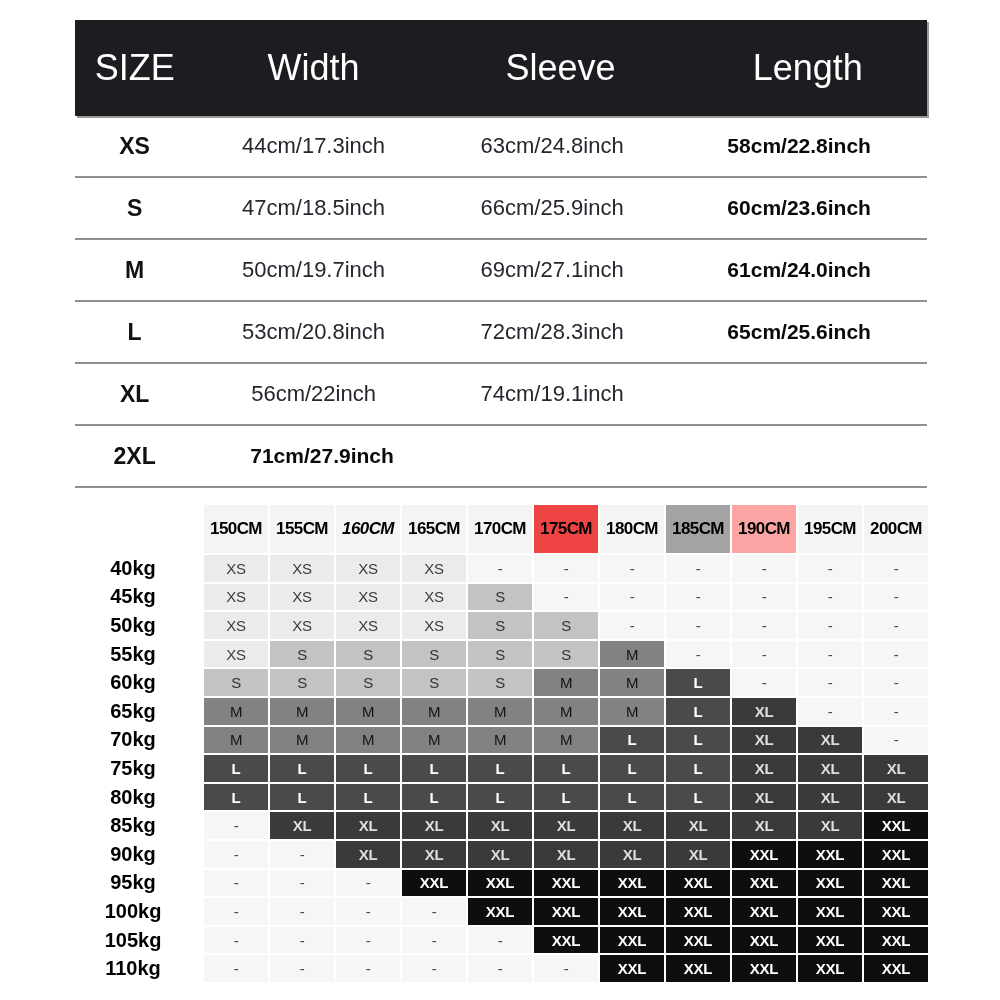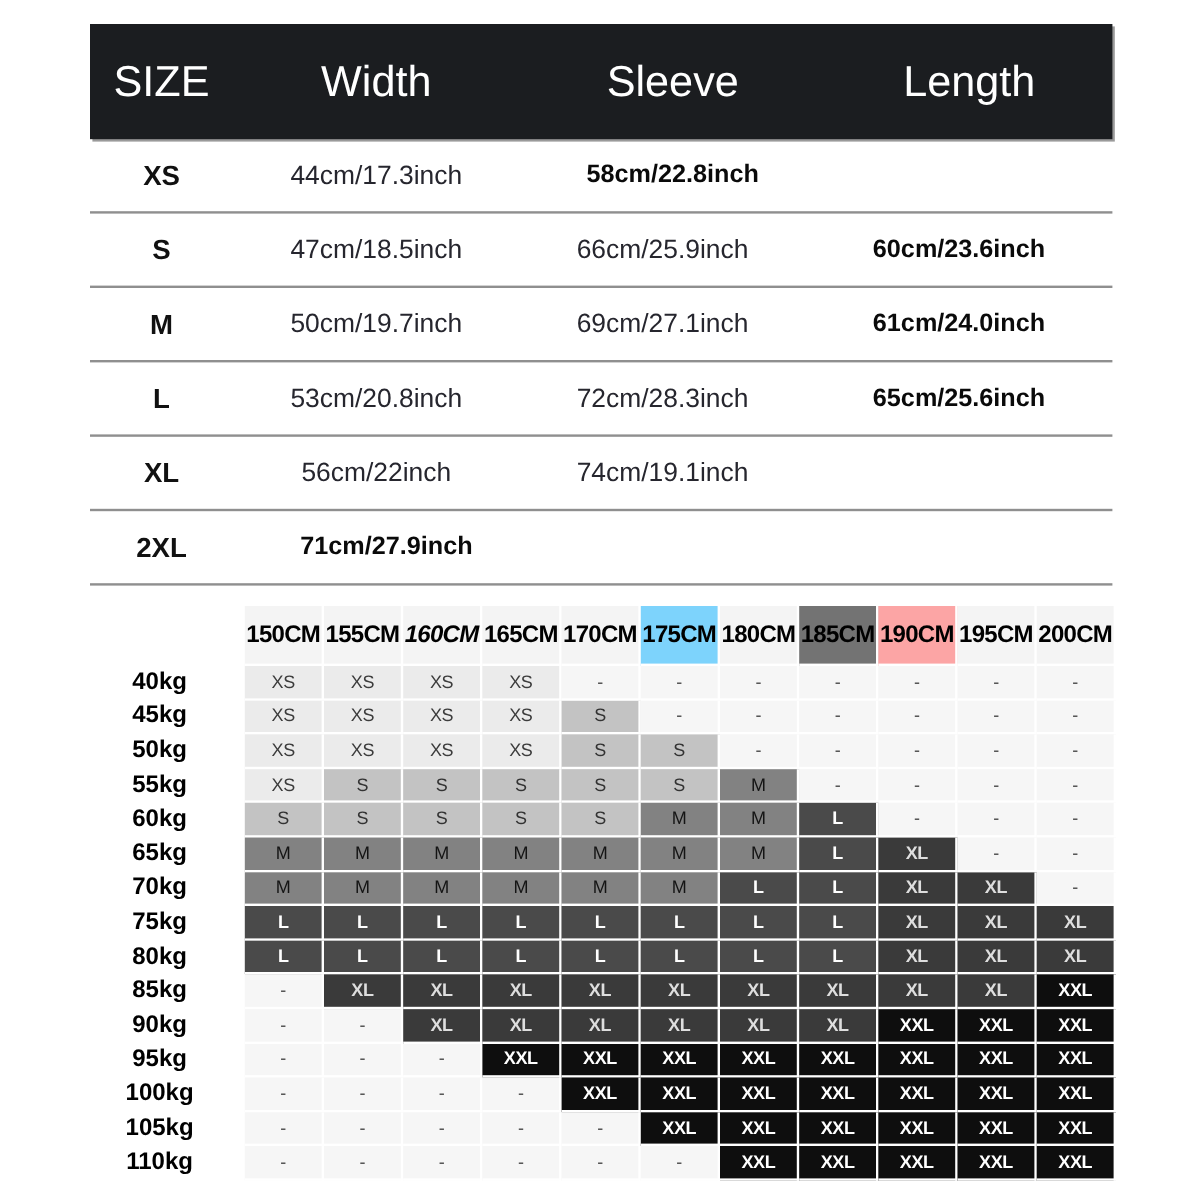--- a/index.html
+++ b/index.html
@@ -62,21 +62,21 @@
     align-items: center;
     justify-content: center;
     border-right: 2px solid #ffffff;
     border-bottom: 2px solid #ffffff;
     box-sizing: border-box;
     overflow: hidden;
   }
   .fm-corner { background: #ffffff; }
   .fm-height {
     font-weight: bold;
-    font-size: 20px;
+    font-size: 17px;
     letter-spacing: -0.6px;
     color: #000000;
   }
   .fm-weight {
     font-weight: bold;
     font-size: 20px;
     color: #000000;
     background: #ffffff;
   }
   .fm-cell { font-size: 15px; letter-spacing: -0.3px; }
@@ -90,20 +90,21 @@
     <div class="st-header" style="background: rgb(27, 29, 32);">
       <div class="cell c-size">SIZE</div>
       <div class="cell c-width">Width</div>
       <div class="cell c-sleeve">Sleeve</div>
       <div class="cell c-length">Length</div>
     </div>
 
     <div class="st-row" style="border-bottom-color: rgb(143, 143, 143);">
       <div class="cell c-size">XS</div>
       <div class="cell c-width">44cm/17.3inch</div>
+      <div class="cell c-length">63cm/24.8inch</div>
       <div class="cell c-sleeve">58cm/22.8inch</div>
     </div>
     <div class="st-row" style="border-bottom-color: rgb(143, 143, 143);">
       <div class="cell c-size">S</div>
       <div class="cell c-width">47cm/18.5inch</div>
       <div class="cell c-length">66cm/25.9inch</div>
       <div class="cell c-sleeve">60cm/23.6inch</div>
     </div>
     <div class="st-row" style="border-bottom-color: rgb(143, 143, 143);">
       <div class="cell c-size">M</div>
@@ -128,23 +129,23 @@
     </div>
   </div>
 
   <div class="fit-matrix">
       <div class="fm fm-corner"></div>
       <div class="fm fm-height" style="background: rgb(244, 244, 244);">150CM</div>
       <div class="fm fm-height" style="background: rgb(244, 244, 244);">155CM</div>
       <div class="fm fm-height" style="background: rgb(244, 244, 244); font-style: italic;">160CM</div>
       <div class="fm fm-height" style="background: rgb(244, 244, 244);">165CM</div>
       <div class="fm fm-height" style="background: rgb(244, 244, 244);">170CM</div>
-      <div class="fm fm-height" style="background: #7dd3fc;">175CM</div>
+      <div class="fm fm-height" style="background: #ef4444;">175CM</div>
       <div class="fm fm-height" style="background: rgb(244, 244, 244);">180CM</div>
-      <div class="fm fm-height" style="background: #737373;">185CM</div>
+      <div class="fm fm-height" style="background: #a3a3a3;">185CM</div>
       <div class="fm fm-height" style="background: #fca5a5;">190CM</div>
       <div class="fm fm-height" style="background: rgb(244, 244, 244);">195CM</div>
       <div class="fm fm-height" style="background: rgb(244, 244, 244);">200CM</div>
       <div class="fm fm-weight">40kg</div>
       <div class="fm fm-cell" style="background: rgb(235, 235, 235); color: rgb(60, 60, 60);">XS</div>
       <div class="fm fm-cell" style="background: rgb(235, 235, 235); color: rgb(60, 60, 60);">XS</div>
       <div class="fm fm-cell" style="background: rgb(235, 235, 235); color: rgb(60, 60, 60);">XS</div>
       <div class="fm fm-cell" style="background: rgb(235, 235, 235); color: rgb(60, 60, 60);">XS</div>
       <div class="fm fm-cell" style="background: rgb(246, 246, 246); color: rgb(74, 74, 74);">-</div>
       <div class="fm fm-cell" style="background: rgb(246, 246, 246); color: rgb(74, 74, 74);">-</div>

